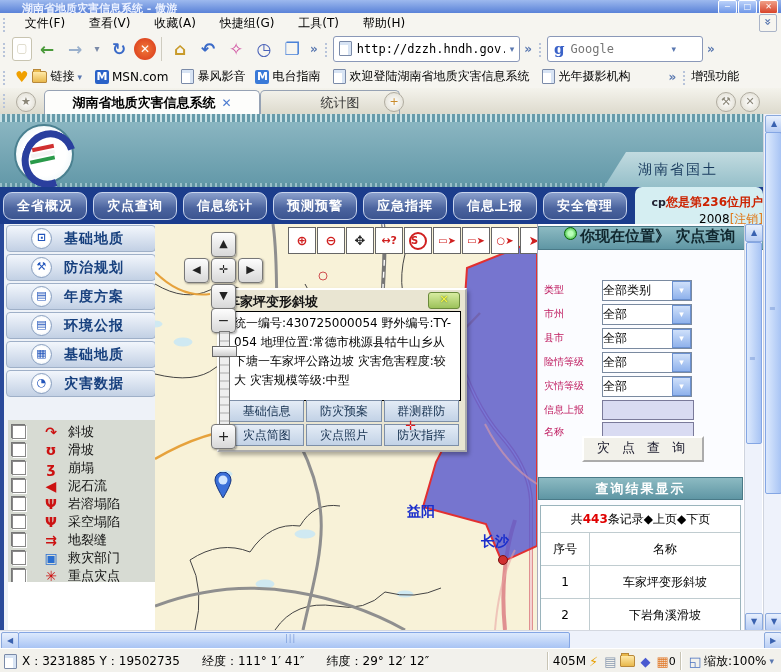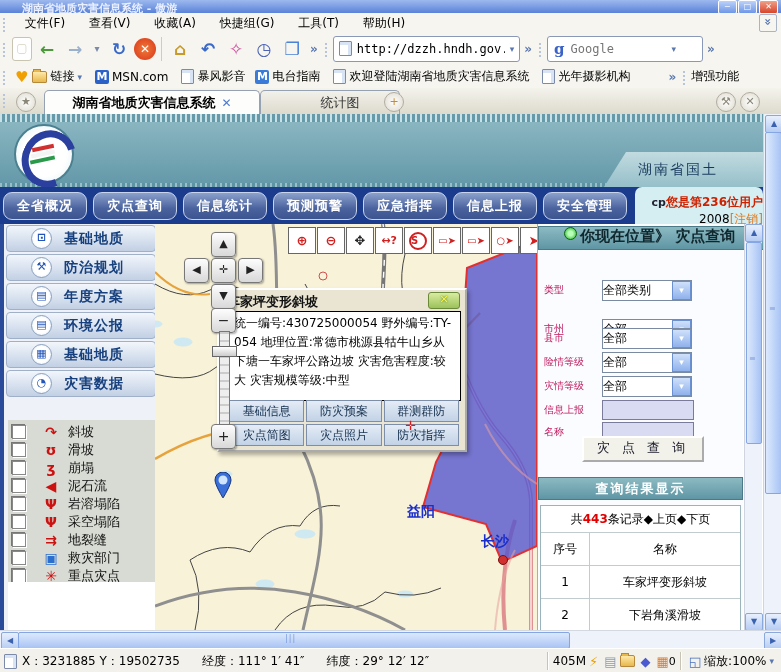--- a/index.html
+++ b/index.html
@@ -469,21 +469,21 @@
         <span>你现在位置》 灾点查询</span>
       </div>
 
       <div class="fm-row" style="top:56px;">
         <span class="fm-label">类型</span>
         <span class="fm-select">
             <span>全部类别</span>
             <span class="sel-btn">▾</span>
           </span>
       </div>
-      <div class="fm-row" style="top:95px;">
+      <div class="fm-row" style="top:80px;">
         <span class="fm-label">市州</span>
         <span class="fm-select">
             <span>全部</span>
             <span class="sel-btn">▾</span>
           </span>
       </div>
       <div class="fm-row" style="top:104px;">
         <span class="fm-label">县市</span>
         <span class="fm-select">
             <span>全部</span>

